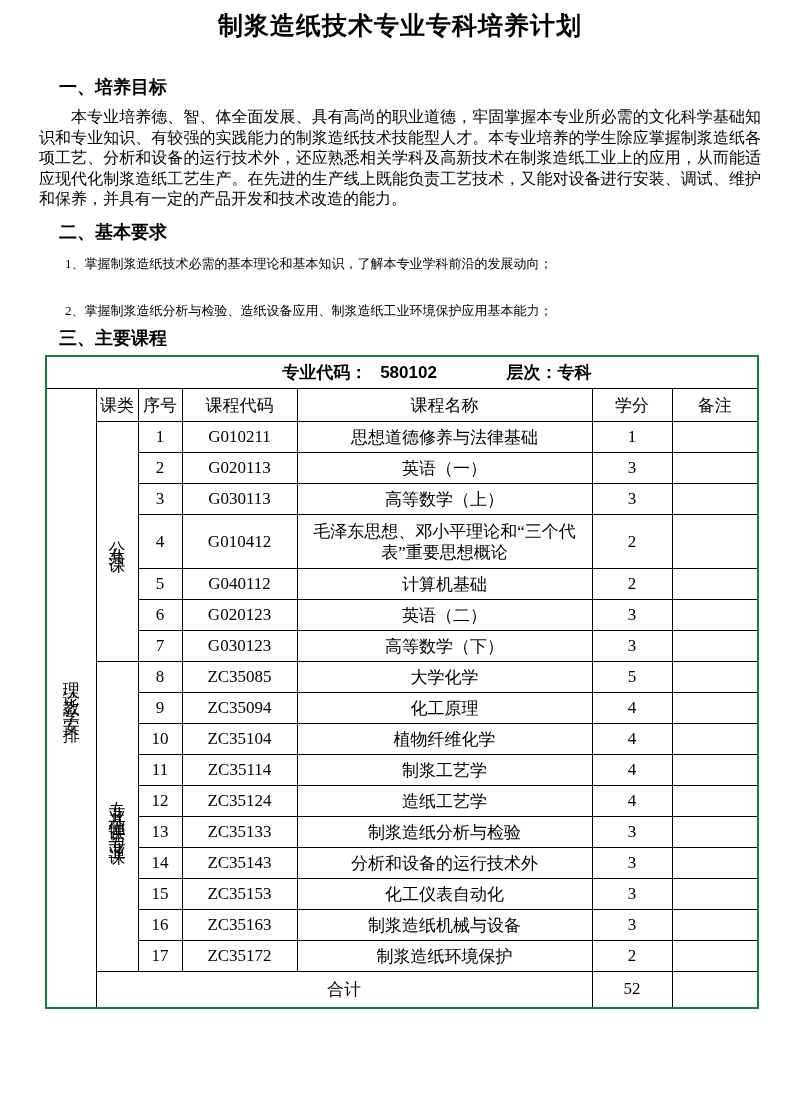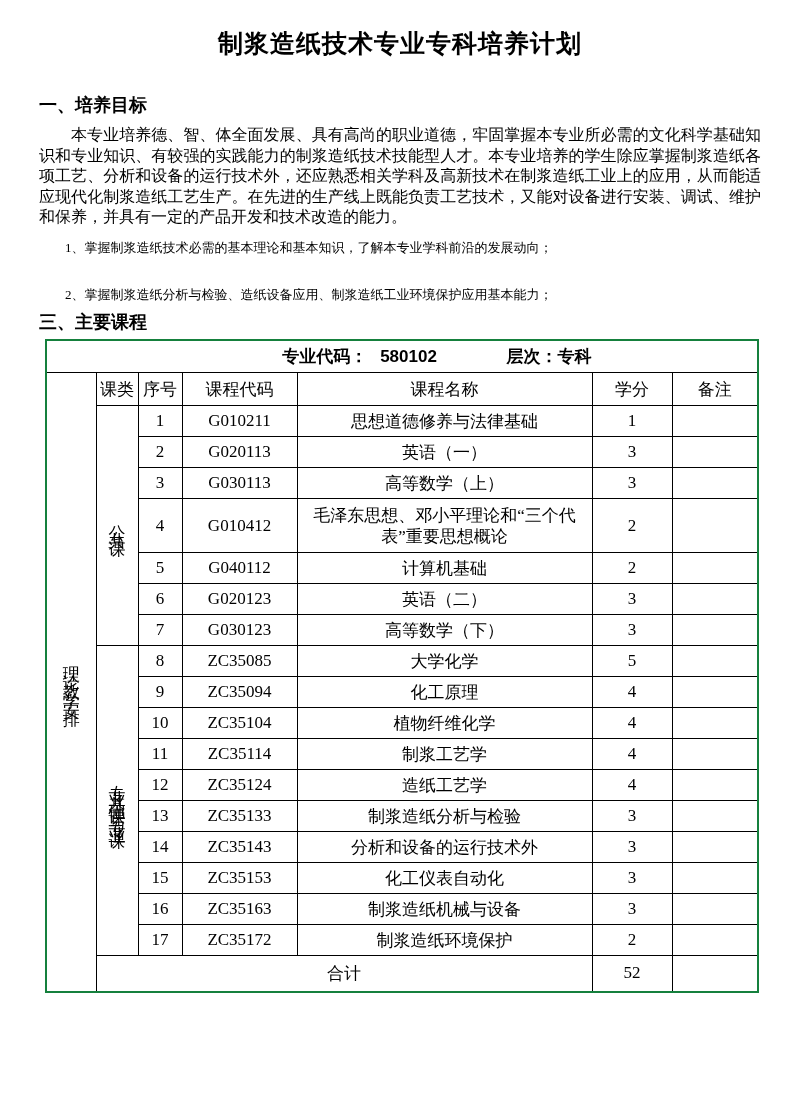--- a/index.html
+++ b/index.html
@@ -9,33 +9,34 @@
     width: 800px;
     height: 1096px;
     background: #ffffff;
     color: #000000;
     overflow: hidden;
     font-family: "Liberation Serif", serif;
   }
   .content { margin: 0 39px; }
 
   .doc-title {
-    padding-top: 27px;
+    padding-top: 9px;
     text-align: center;
     font-family: "Liberation Sans", sans-serif;
     font-weight: bold;
     font-size: 25px;
     letter-spacing: 1px;
   }
 
   .sec-heading {
     font-family: "Liberation Sans", sans-serif;
     font-weight: bold;
     font-size: 18px;
     line-height: 23px;
+    margin-left: 20px;
   }
   .h-goal { margin-top: 34px; }
   .h-req  { margin-top: 11px; }
   .h-course { margin-top: 6px; }
 
   .body-par {
     margin-top: 8px;
     font-size: 16px;
     line-height: 20.5px;
     text-align: justify;
@@ -100,20 +101,21 @@
 </head>
 <body>
 
 <div class="page">
   <div class="doc-title">制浆造纸技术专业专科培养计划</div>
 
   <div class="content">
     <div class="sec-heading h-goal">一、培养目标</div>
     <div class="body-par">本专业培养德、智、体全面发展、具有高尚的职业道德，牢固掌握本专业所必需的文化科学基础知识和专业知识、有较强的实践能力的制浆造纸技术技能型人才。本专业培养的学生除应掌握制浆造纸各项工艺、分析和设备的运行技术外，还应熟悉相关学科及高新技术在制浆造纸工业上的应用，从而能适应现代化制浆造纸工艺生产。在先进的生产线上既能负责工艺技术，又能对设备进行安装、调试、维护和保养，并具有一定的产品开发和技术改造的能力。</div>
 
+    <div class="sec-heading h-req">二、基本要求</div>
     <div class="req-item first">1、掌握制浆造纸技术必需的基本理论和基本知识，了解本专业学科前沿的发展动向；</div>
     <div class="req-item">2、掌握制浆造纸分析与检验、造纸设备应用、制浆造纸工业环境保护应用基本能力；</div>
 
     <div class="sec-heading h-course">三、主要课程</div>
 
     <table class="curriculum">
       <colgroup>
         <col style="width:50px">
           <col style="width:42px">
           <col style="width:44px">

